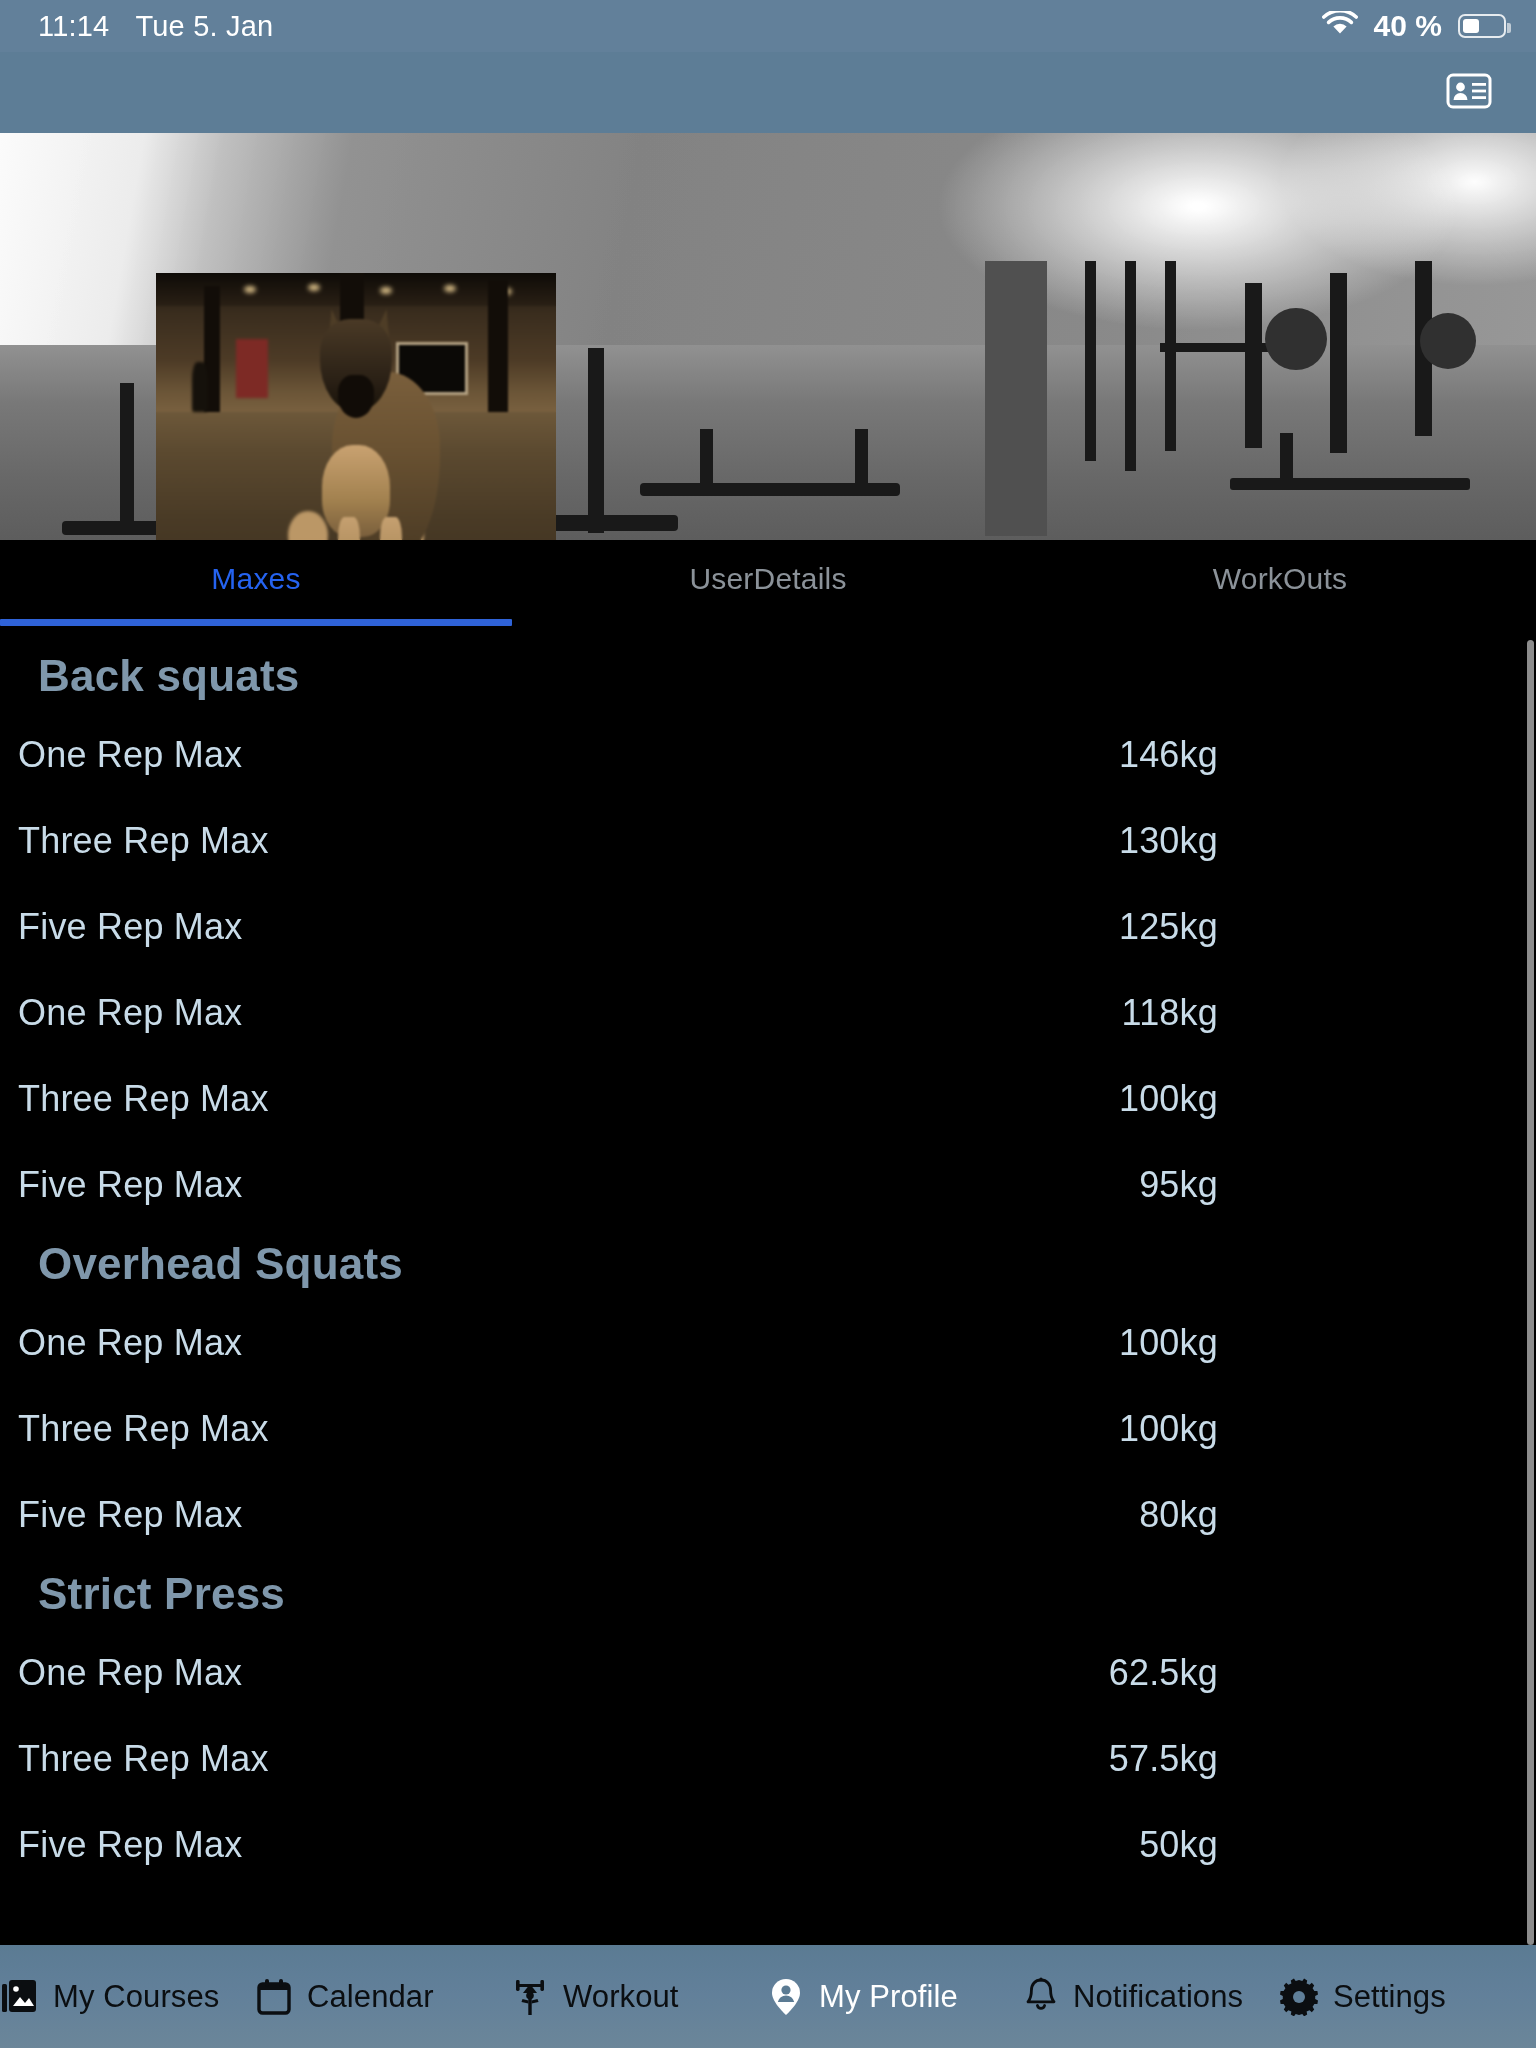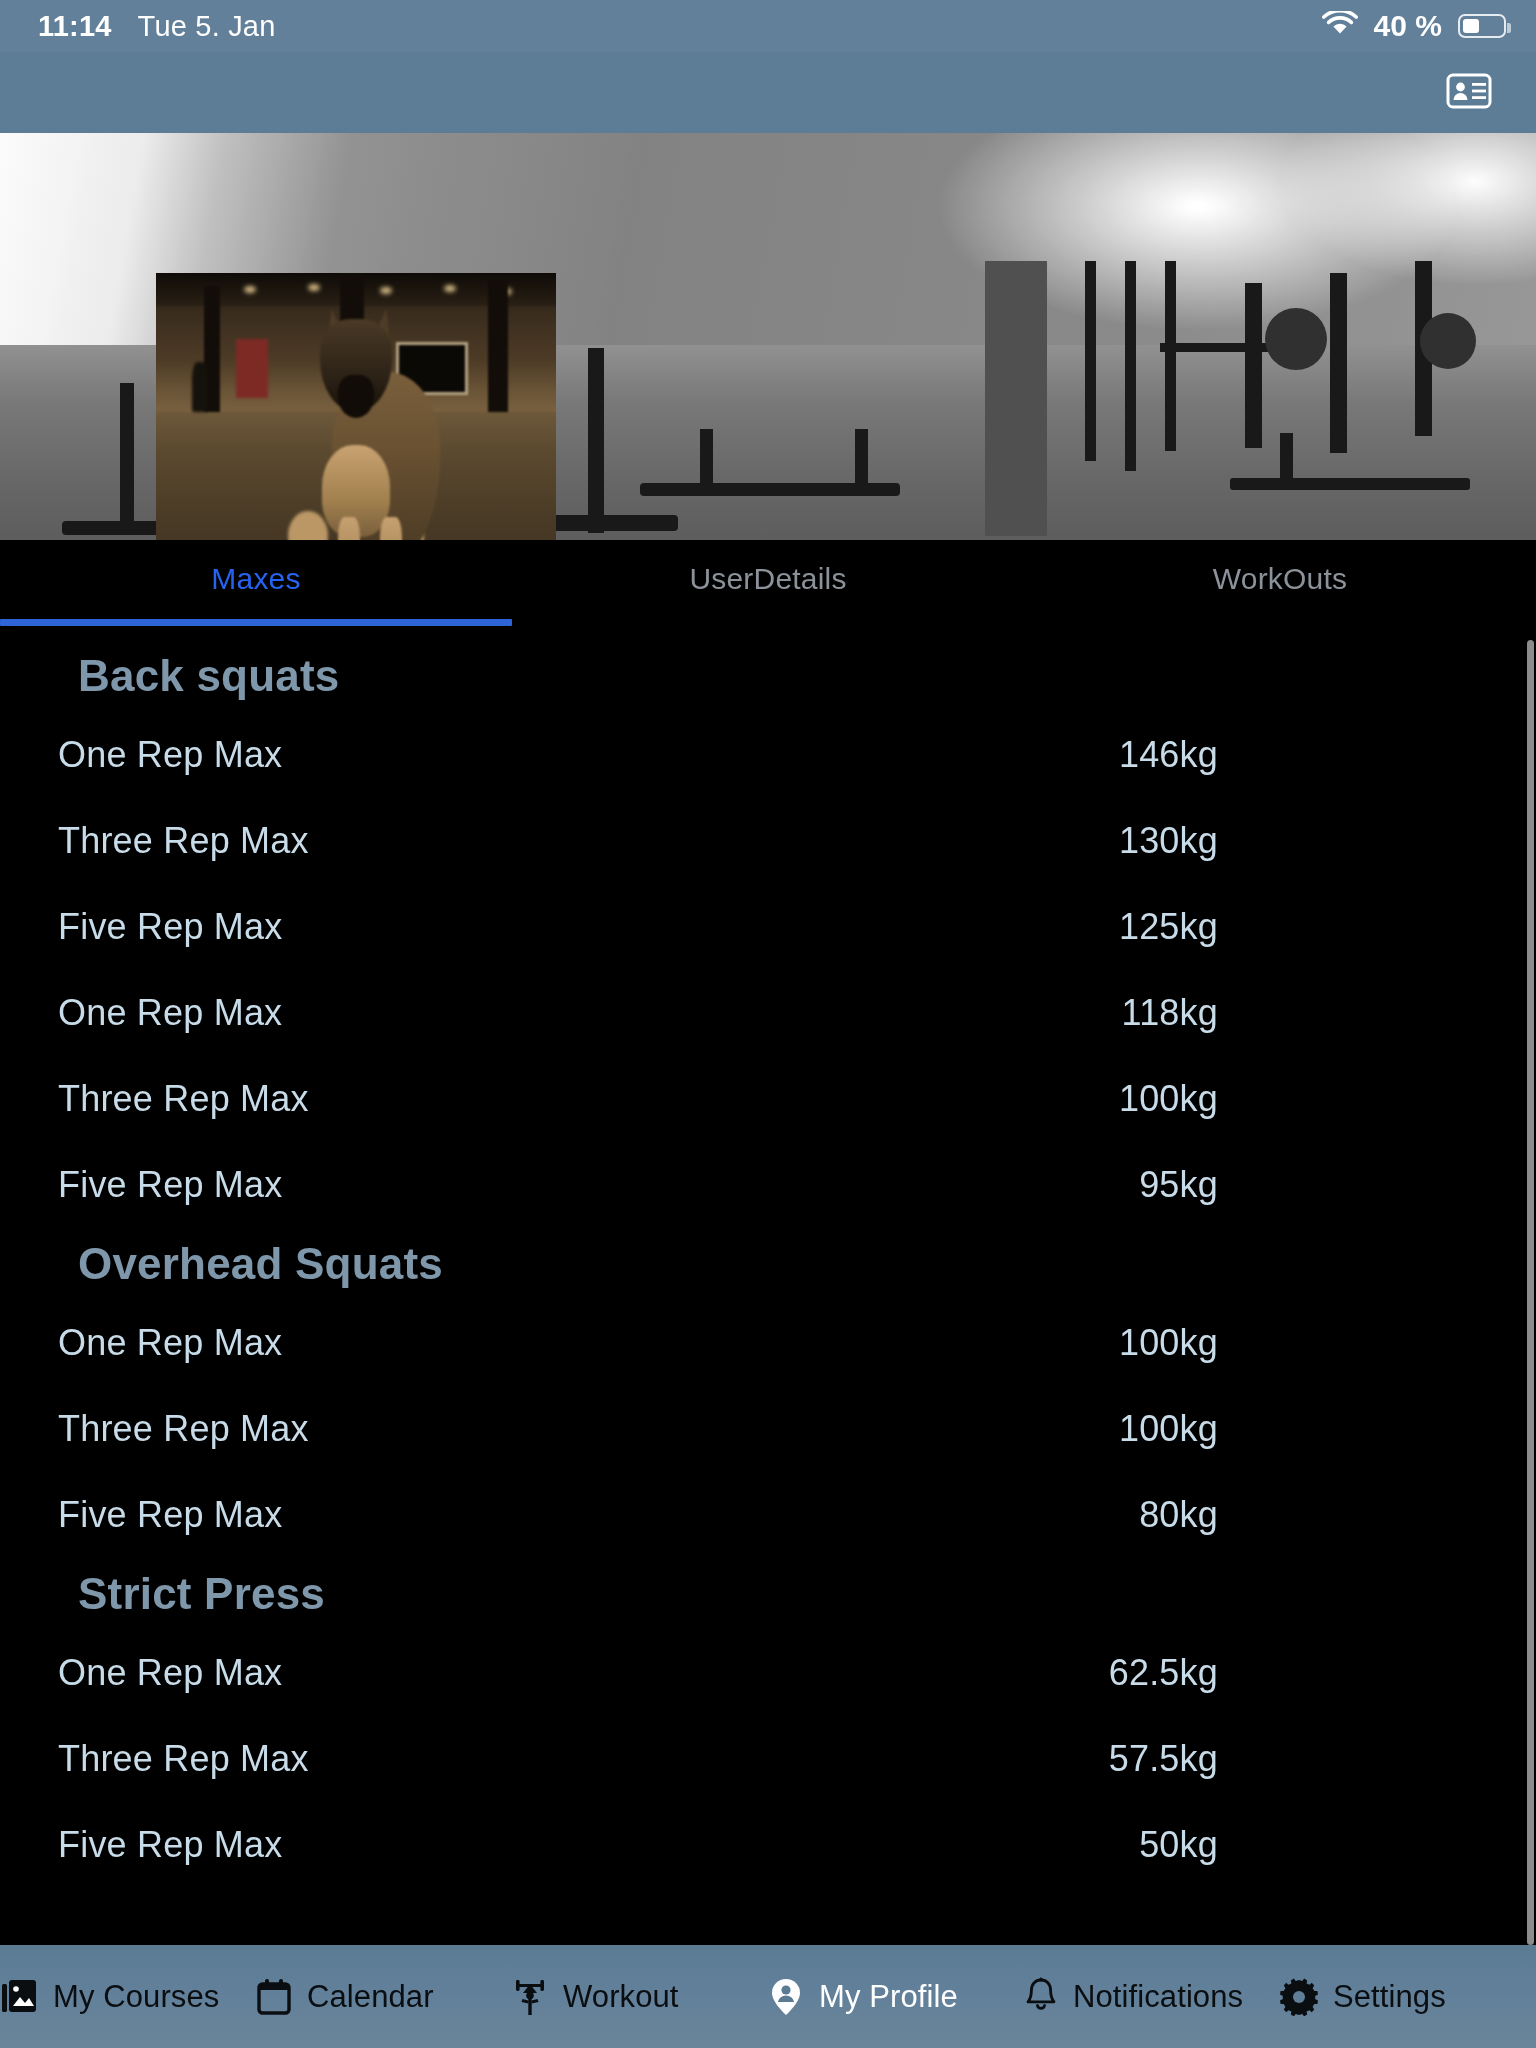--- a/index.html
+++ b/index.html
@@ -20,21 +20,21 @@
   
   .statusbar {
     position:absolute; top:0; left:0;
     width:1536px; height:52px;
     background:#62809a;
     display:flex; align-items:center;
     padding:0 30px 0 38px;
     color:#ffffff;
   }
   .status-left { display:flex; align-items:center; gap:26px; }
-  .status-time { font-size:29px; font-weight:700; letter-spacing:0.2px; }
+  .status-time { font-size:29px; font-weight:400; letter-spacing:0.2px; }
   .status-date { font-size:29px; font-weight:500; letter-spacing:0.2px; }
   .status-right {
     margin-left:auto;
     display:flex; align-items:center; gap:16px;
   }
   .wifi-icon { display:block; }
   .status-batt-pct { font-size:30px; font-weight:700; }
   .batt {
     position:relative;
     width:48px; height:24px;
@@ -236,21 +236,20 @@
     display:none;
   }
   .tab.active .tab-underline { display:block; }
 
   
   .content {
     position:absolute; top:640px; left:0;
     width:1240px; height:1305px;
     background:#000;
     overflow:hidden;
-    padding-left:40px;
   }
   .section-header {
     font-size:44px;
     font-weight:700;
     color:#7f97ab;
     padding-left:38px;
     letter-spacing:.2px;
     line-height:1;
     height:72px;
     display:flex; align-items:center;

